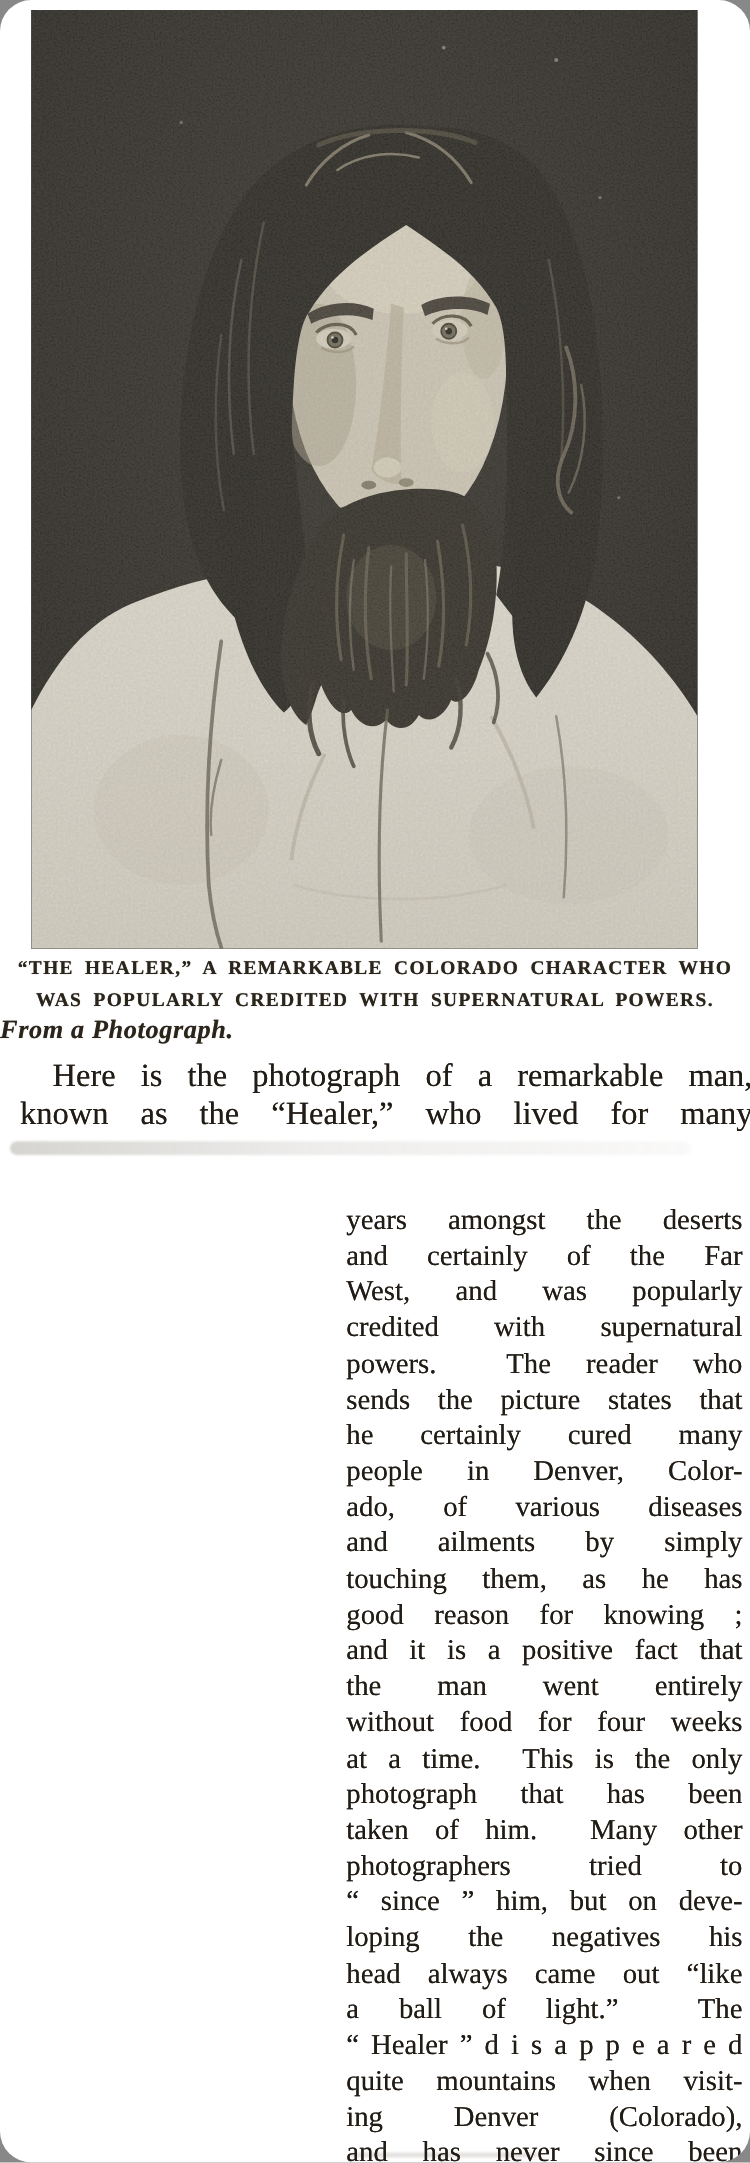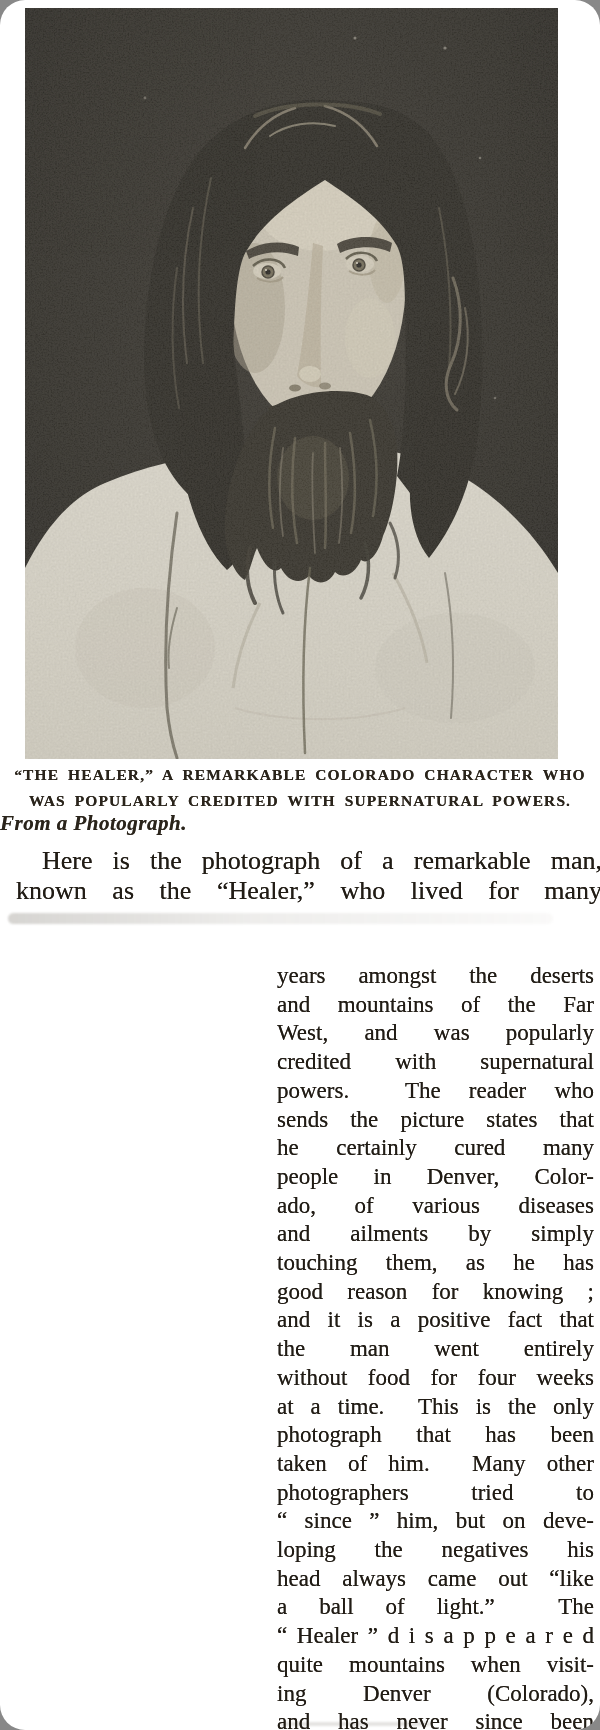--- a/index.html
+++ b/index.html
@@ -187,21 +187,21 @@
   <div class="smudge1"></div>
   <div class="smudge2"></div>
 
   <div class="intro">
       <div class="t-line">Here is the photograph of a remarkable man,</div>
       <div class="t-line">known as the “Healer,” who lived for many</div>
     </div>
 
   <div class="column">
       <div class="t-line">years amongst the deserts</div>
-      <div class="t-line">and mountains of the Far</div>
+      <div class="t-line">and certainly of the Far</div>
       <div class="t-line">West, and was popularly</div>
       <div class="t-line">credited with supernatural</div>
       <div class="t-line">powers.&nbsp; The reader who</div>
       <div class="t-line">sends the picture states that</div>
       <div class="t-line">he certainly cured many</div>
       <div class="t-line">people in Denver, Color-</div>
       <div class="t-line">ado, of various diseases</div>
       <div class="t-line">and ailments by simply</div>
       <div class="t-line">touching them, as he has</div>
       <div class="t-line">good reason for knowing ;</div>

